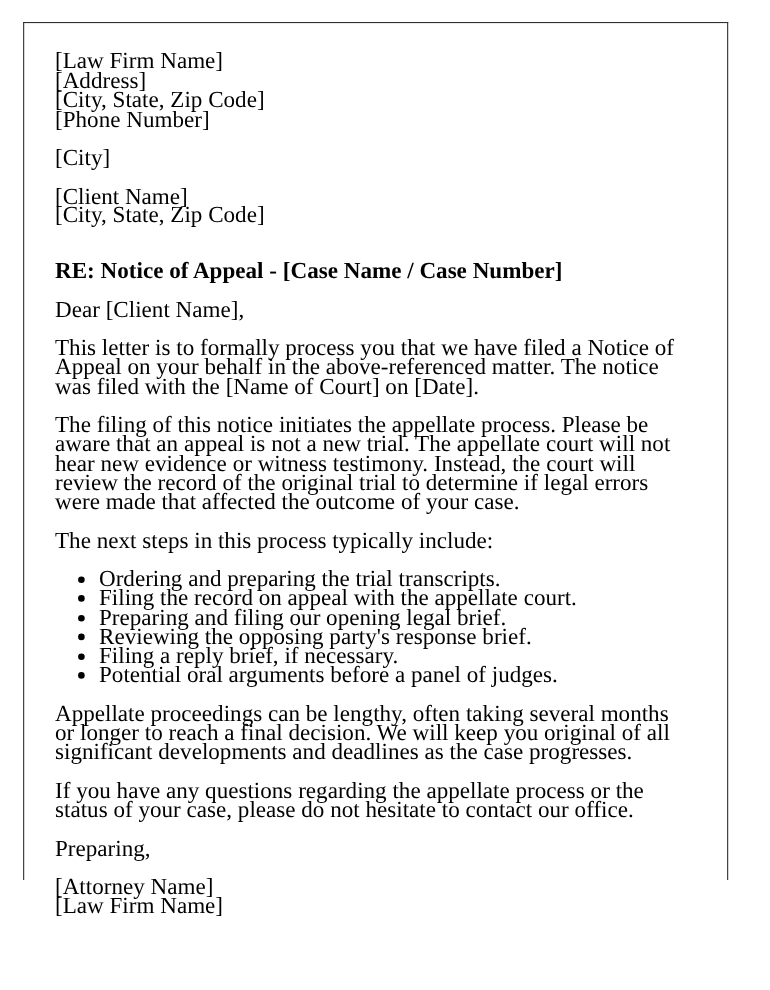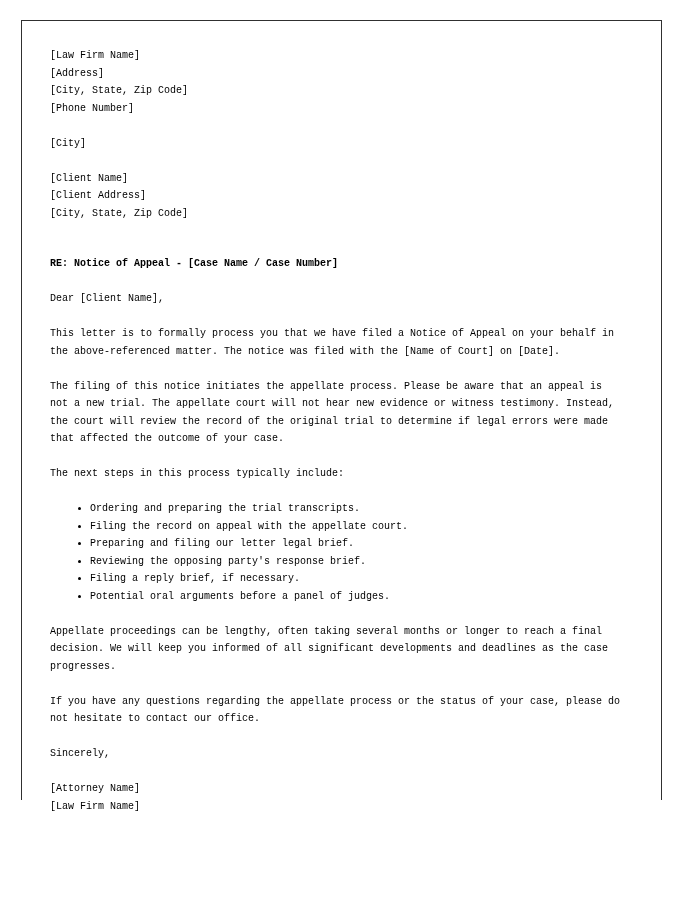--- a/index.html
+++ b/index.html
@@ -19,22 +19,22 @@
     top: 20px;
     width: 641px;
     height: 780px;
     box-sizing: border-box;
     border: 1px solid var(--border, #303030);
     border-bottom: none;
     background: var(--bg, #ffffff);
   }
   .letter {
     padding: 26px 36px 0 28px;
-    font-family: Liberation Mono, monospace;
-    font-size: 10px;
+    font-family: Liberation Serif, serif;
+    font-size: 21px;
     line-height: 17.5px;
     color: var(--text, #000000);
   }
   .block {
     margin: 17.5px 0;
   }
   .block.first {
     margin-top: 0;
   }
   .line {
@@ -63,48 +63,47 @@
       <span class="line">[Law Firm Name]</span>
       <span class="line">[Address]</span>
       <span class="line">[City, State, Zip Code]</span>
       <span class="line">[Phone Number]</span>
     </div>
 
     <div class="block">[City]</div>
 
     <div class="block">
       <span class="line">[Client Name]</span>
-      <span class="line">[Client Address]</span>
       <span class="line">[City, State, Zip Code]</span>
     </div>
 
     <div class="block subject">RE: Notice of Appeal - [Case Name / Case Number]</div>
 
     <div class="block">Dear [Client Name],</div>
 
     <div class="block">This letter is to formally process you that we have filed a Notice of Appeal on your behalf in the above-referenced matter. The notice was filed with the [Name of Court] on [Date].</div>
 
     <div class="block">The filing of this notice initiates the appellate process. Please be aware that an appeal is not a new trial. The appellate court will not hear new evidence or witness testimony. Instead, the court will review the record of the original trial to determine if legal errors were made that affected the outcome of your case.</div>
 
     <div class="block">The next steps in this process typically include:</div>
 
     <ul class="bullet-list">
       <li>Ordering and preparing the trial transcripts.</li>
       <li>Filing the record on appeal with the appellate court.</li>
-      <li>Preparing and filing our letter legal brief.</li>
+      <li>Preparing and filing our opening legal brief.</li>
       <li>Reviewing the opposing party's response brief.</li>
       <li>Filing a reply brief, if necessary.</li>
       <li>Potential oral arguments before a panel of judges.</li>
     </ul>
 
-    <div class="block">Appellate proceedings can be lengthy, often taking several months or longer to reach a final decision. We will keep you informed of all significant developments and deadlines as the case progresses.</div>
+    <div class="block">Appellate proceedings can be lengthy, often taking several months or longer to reach a final decision. We will keep you original of all significant developments and deadlines as the case progresses.</div>
 
     <div class="block">If you have any questions regarding the appellate process or the status of your case, please do not hesitate to contact our office.</div>
 
-    <div class="block">Sincerely,</div>
+    <div class="block">Preparing,</div>
 
     <div class="block">
       <span class="line">[Attorney Name]</span>
       <span class="line">[Law Firm Name]</span>
     </div>
 
   </div>
 </div>
 
 </body></html>

